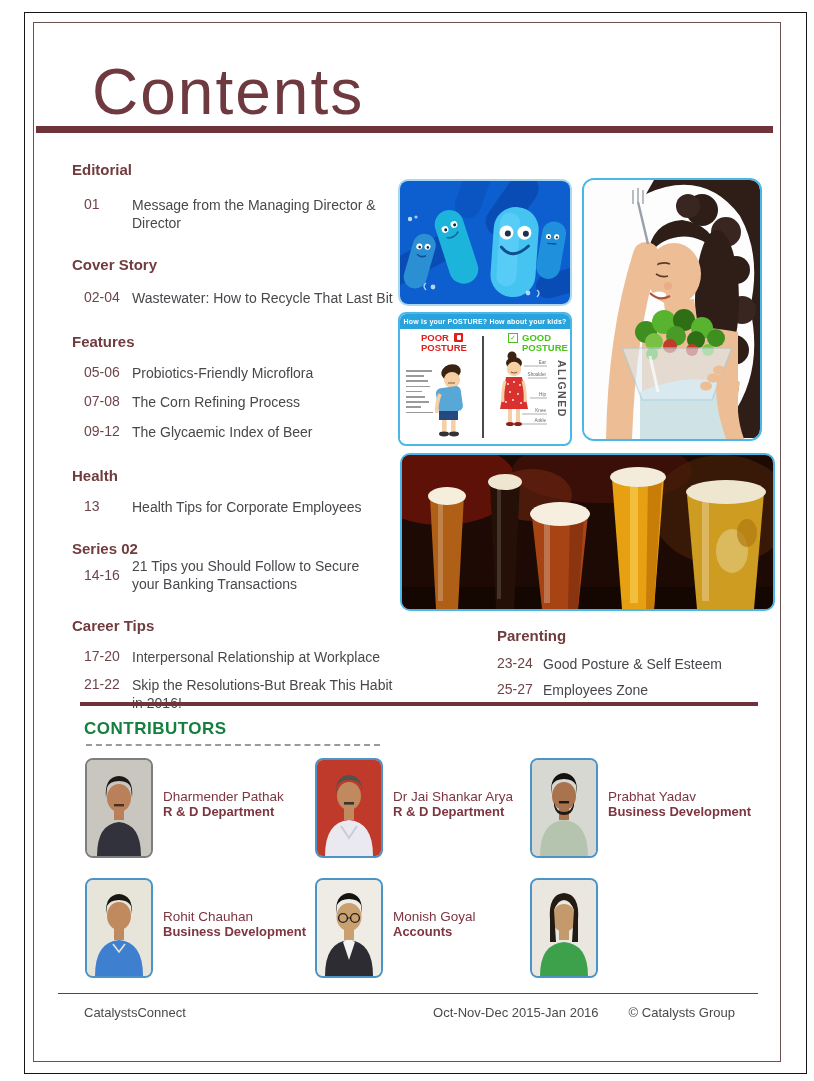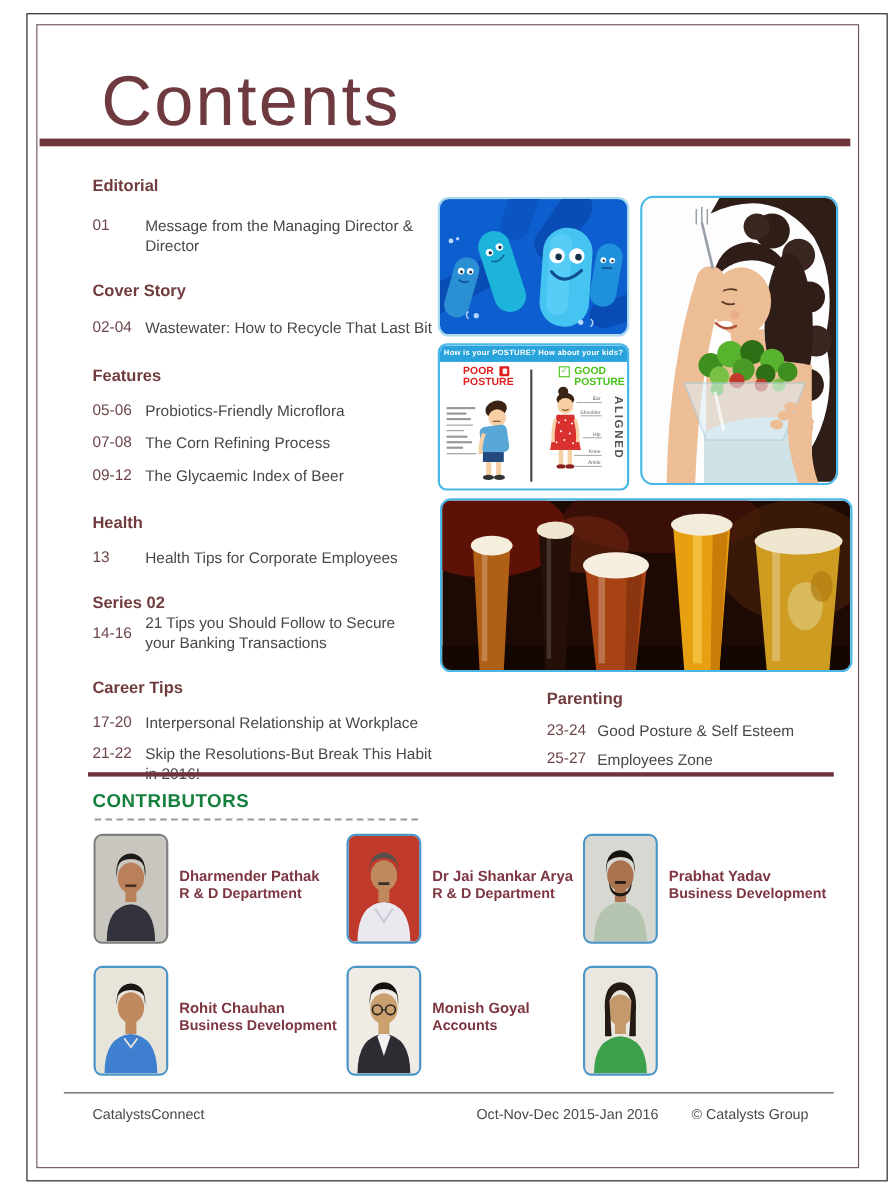--- a/index.html
+++ b/index.html
@@ -10,35 +10,35 @@
   .page-title{position:absolute;left:92px;top:55px;font-size:64px;font-weight:400;color:#6e3a40;letter-spacing:2px;}
   .title-bar{position:absolute;left:36px;top:126px;width:737px;height:7px;background:#6e343a;}
 
   
   .sec{position:absolute;font-size:15px;font-weight:bold;color:#703c3e;}
   .toc-item{position:absolute;display:flex;align-items:flex-start;}
   .toc-item.center{align-items:center;}
   .pg{width:48px;flex:0 0 48px;font-size:14px;color:#6d4548;}
   .it{font-size:14px;color:#46484c;line-height:18px;}
   .left-col .toc-item{left:84px;width:310px;}
-  .left-col .sec{left:84px;}
+  .left-col .sec{left:72px;}
   .right-col .sec{left:497px;}
   .right-col .toc-item{left:497px;width:265px;}
   .right-col .pg{flex:0 0 46px;width:46px;}
 
   .divider-rule{position:absolute;left:80px;top:702px;width:678px;height:4px;background:#6e343a;}
 
   
   .contrib-head{position:absolute;left:84px;top:719px;font-size:17px;font-weight:bold;color:#15803d;letter-spacing:.5px;}
   .contrib-dash{position:absolute;left:86px;top:744px;width:294px;border-top:2px dashed #9a9a9a;}
   .card{position:absolute;display:flex;gap:10px;}
   .photo{width:64px;height:96px;border-radius:8px;border:2px solid #4a94c8;overflow:hidden;background:#ddd;flex:0 0 64px;}
   .photo.gray{border-color:#7e7e7e;}
   .cinfo{margin-top:31px;}
-  .cname{font-size:13.5px;font-weight:bold;color:#7d3540;line-height:15px;}
+  .cname{font-size:13.5px;font-weight:normal;color:#7d3540;line-height:15px;}
   .cdept{font-size:13px;font-weight:bold;color:#7d3540;line-height:15px;}
 
   
   .img{position:absolute;border:2px solid #49b8e8;overflow:hidden;background:#fff;}
   .img svg{display:block;}
   #img-bacteria{left:398px;top:179px;width:170px;height:123px;border-radius:10px;border-color:#a9d9ef;}
   #img-salad{left:582px;top:178px;width:176px;height:259px;border-radius:12px;}
   #img-posture{left:398px;top:312px;width:170px;height:130px;border-radius:8px;}
   #img-beer{left:400px;top:453px;width:371px;height:154px;border-radius:10px;}
 

